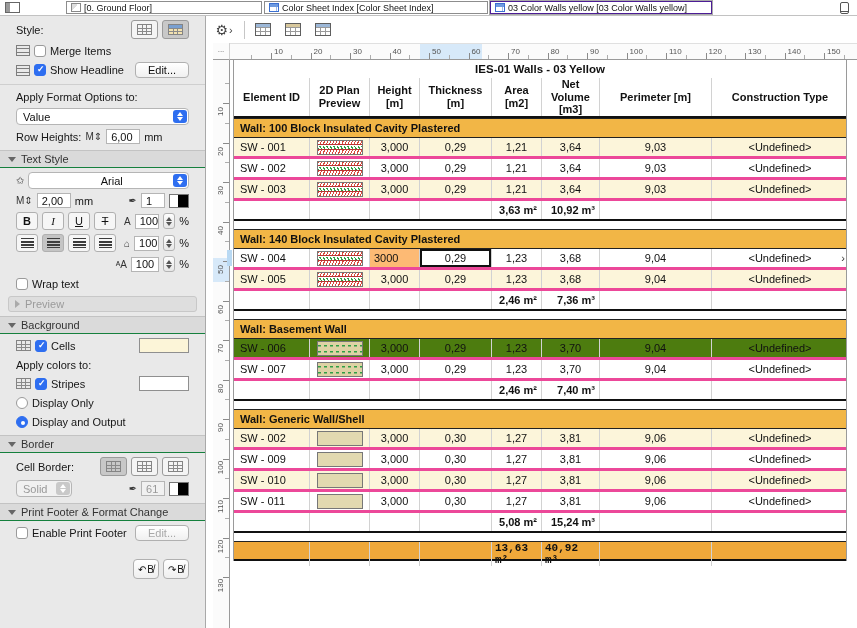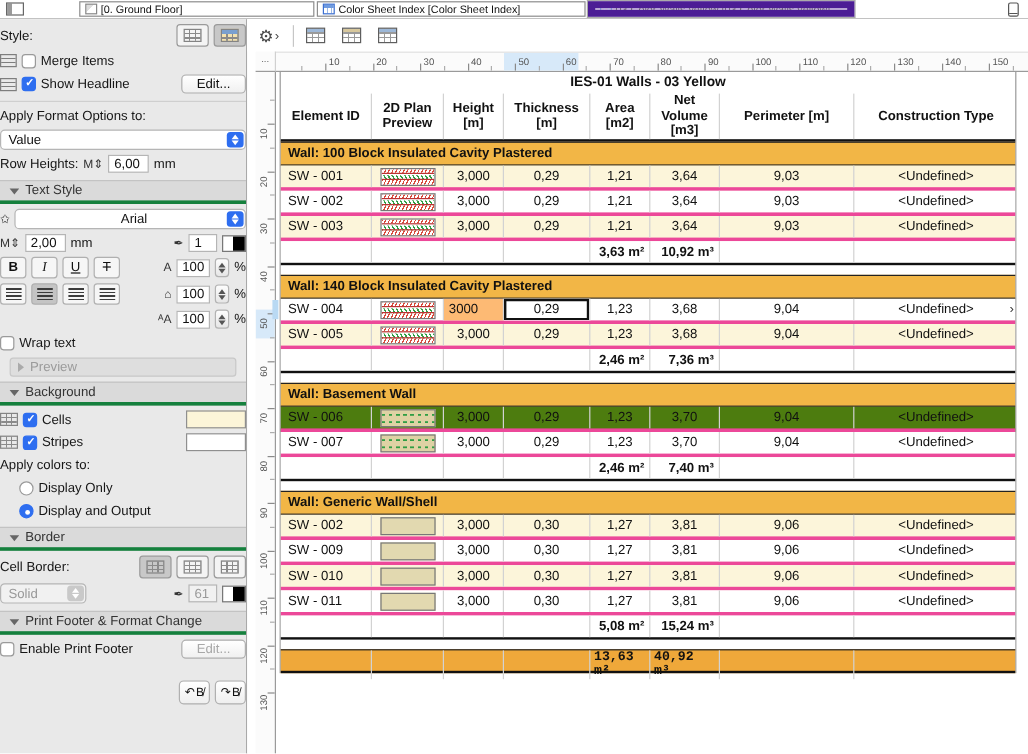--- a/index.html
+++ b/index.html
@@ -9,38 +9,38 @@
 
   
   .tabbar{position:absolute;left:0;top:0;width:857px;height:16px;background:#fff;
     border-bottom:1px solid #c2c2c2;display:flex;align-items:center}
   .panel-ic{width:15px;height:11px;border:1px solid #666;margin-left:5px;flex:none;
     background:linear-gradient(to right,#9a9a9a 0 4px,#fff 4px)}
   .tab{height:13px;border:1px solid #8d8d8d;background:#fff;display:flex;align-items:center;
     gap:3px;padding:0 4px;font-size:9px;white-space:nowrap;overflow:hidden;flex:none}
   .tab.t1{margin-left:46px;width:196px}
   .tab.t2{width:224px;margin-left:2px}
-  .tab.t3{width:222px;margin-left:2px;border:6px solid #4c1d95;box-shadow:0 0 0 1px #aaa}
+  .tab.t3{width:222px;margin-left:2px;border:1px solid #4c1d95;box-shadow:0 0 0 1px #aaa}
   .ic-sched{width:10px;height:9px;border:1px solid #3b6fd0;flex:none;background:
     linear-gradient(#6f9be0 0 3px,transparent 3px),
     repeating-linear-gradient(to right,transparent 0 2.6px,#9db9e6 2.6px 3.4px)}
   .ic-floor{width:10px;height:9px;border:1px solid #888;flex:none;background:
     linear-gradient(135deg,#ddd 0 40%,#fff 40%)}
   .dev-ic{width:9px;height:12px;border:1px solid #555;border-radius:2px;margin-left:auto;margin-right:8px;flex:none;
     background:linear-gradient(#fff 0 8px,#555 8px 9px,#fff 9px)}
 
   
   .sidebar{position:absolute;left:0;top:16px;width:206px;height:612px;background:#e9e9e9;
     border-right:1px solid #a9a9a9;overflow:hidden}
-  .srow{display:flex;align-items:center;gap:4px;padding:2px 0;min-height:19px}
+  .srow{display:flex;align-items:center;gap:4px;padding:2px 16px;min-height:19px}
   .spacer{flex:1}
   .lbl{color:#161616}
   .hr{height:1px;background:#cfcfcf;margin:4px 0 2px}
   .sect{display:flex;align-items:center;gap:5px;background:#dadada;border-top:1px solid #c3c3c3;
-    border-bottom:3px solid #15803d;padding:2px 8px;color:#333;margin:4px 0 2px}
+    border-bottom:1px solid #15803d;padding:2px 8px;color:#333;margin:4px 0 2px}
   .disc{width:0;height:0;border-left:4px solid transparent;border-right:4px solid transparent;
     border-top:5px solid #666;flex:none}
   .btn{background:linear-gradient(#ffffff,#f0f0f0);border:1px solid #b0b0b0;border-radius:4px;
     font-size:11px;padding:1px 10px;min-width:54px;text-align:center}
   .btn.disabled{color:#a8a8a8}
   .gbtn{width:27px;height:19px;border:1px solid #9a9a9a;border-radius:3px;background:#f4f4f4;
     display:flex;align-items:center;justify-content:center;flex:none}
   .gbtn.active{background:#c8c8c8}
   .ic-grid{width:15px;height:11px;border:1px solid #848484;background:
     repeating-linear-gradient(to right,transparent 0 3.6px,#8a8a8a 3.6px 4.6px),
@@ -313,28 +313,28 @@
       <span>Background</span>
     </div>
     <div class="srow">
       <span class="ic-grid"></span>
       <span class="cb checked"></span>
       <span class="lbl">Cells</span>
       <span class="spacer"></span>
       <span class="swatch" id="cells-swatch" style="background: rgb(252, 245, 216);"></span>
     </div>
     <div class="srow">
+      <span class="lbl">Apply colors to:</span>
+    </div>
+    <div class="srow">
       <span class="ic-grid"></span>
       <span class="cb checked"></span>
       <span class="lbl">Stripes</span>
       <span class="spacer"></span>
       <span class="swatch" id="stripes-swatch" style="background: rgb(255, 255, 255);"></span>
-    </div>
-    <div class="srow">
-      <span class="lbl">Apply colors to:</span>
     </div>
     <div class="srow" style="padding-left:16px">
       <span class="rad"></span>
       <span class="lbl">Display Only</span>
     </div>
     <div class="srow" style="padding-left:16px">
       <span class="rad on"></span>
       <span class="lbl">Display and Output</span>
     </div>
     <div class="sect">

